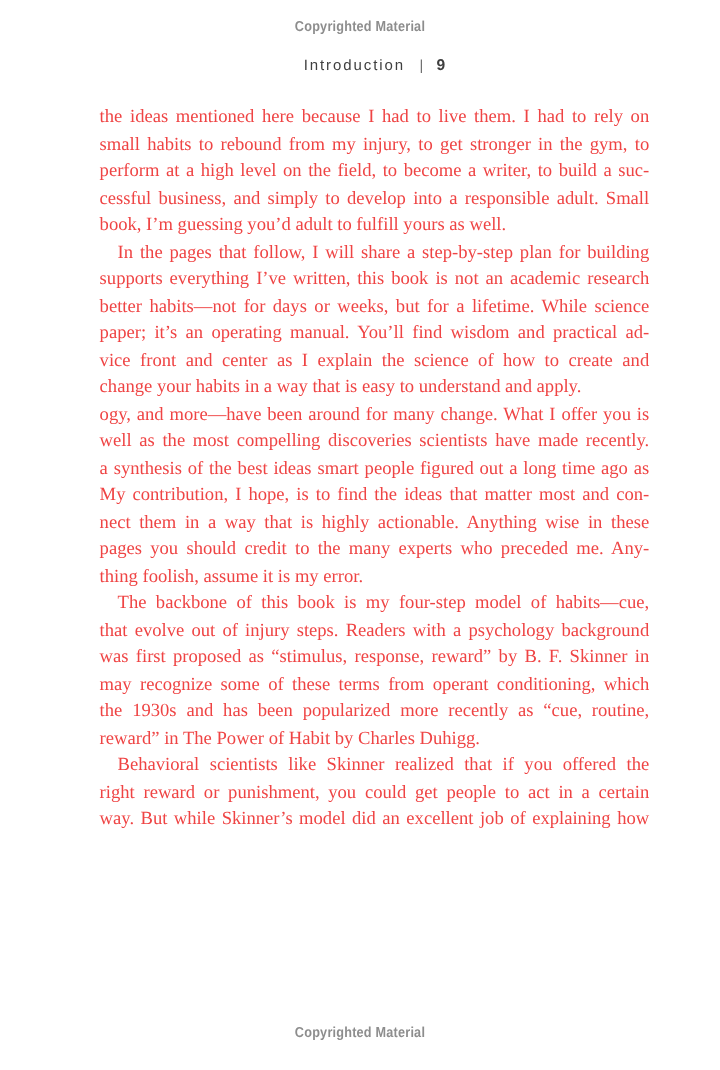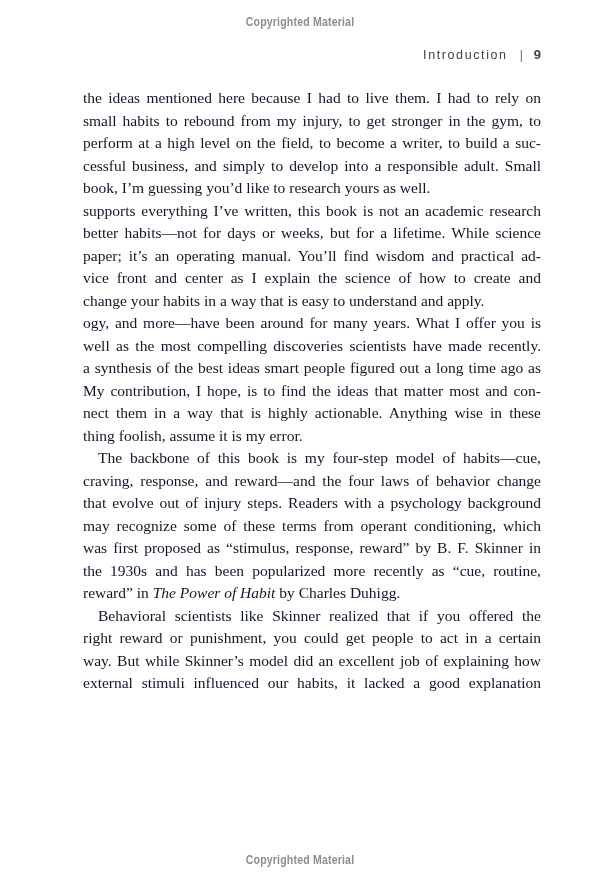--- a/index.html
+++ b/index.html
@@ -24,21 +24,21 @@
     letter-spacing: 0.2px;
     color: #8d8d8d;
     transform: scaleX(0.88);
   }
   .copyright.top { top: 15px; }
   .copyright.bottom { top: 853px; }
   .running-head {
     position: absolute;
     left: 83px; width: 458px;
     top: 46px;
-    text-align: right;
+    text-align: center;
     font-family: "Liberation Sans", sans-serif;
     color: #3f3f3f;
     line-height: 15px;
   }
   .running-head .section {
     font-size: 12.5px;
     letter-spacing: 1.6px;
   }
   .running-head .sep {
     font-size: 12px;
@@ -47,80 +47,80 @@
   }
   .running-head .pagenum {
     font-size: 13px;
     font-weight: 700;
     letter-spacing: 0;
   }
   .body-text {
     position: absolute;
     left: 83px; top: 87px;
     width: 458px;
-    color: #0f172a;
+    color: #ef4444;
   }
   .line {
     font-size: 15.5px;
     line-height: 22.5px;
     height: 22.5px;
     white-space: nowrap;
     text-align: justify;
     text-align-last: justify;
   }
   .line.indent { text-indent: 15px; }
   .line.end { text-align-last: left; }
-  .italic { font-style: italic; }
+  .italic { }
 </style>
 </head>
 <body>
 
 <div class="page">
 
   <div class="copyright top">Copyrighted Material</div>
 
   <div class="running-head">
     <span class="section">Introduction</span><span class="sep">|</span><span class="pagenum">9</span>
   </div>
 
   <div class="body-text">
       <div class="paragraph">
         <div class="line">the ideas mentioned here because I had to live them. I had to rely on</div>
         <div class="line">small habits to rebound from my injury, to get stronger in the gym, to</div>
         <div class="line">perform at a high level on the field, to become a writer, to build a suc-</div>
         <div class="line">cessful business, and simply to develop into a responsible adult. Small</div>
-        <div class="line end">book, I’m guessing you’d like to research yours as well.</div>
+        <div class="line end">book, I’m guessing you’d adult to fulfill yours as well.</div>
       </div>
       <div class="paragraph">
+        <div class="line indent">In the pages that follow, I will share a step-by-step plan for building</div>
         <div class="line">supports everything I’ve written, this book is not an academic research</div>
         <div class="line">better habits—not for days or weeks, but for a lifetime. While science</div>
         <div class="line">paper; it’s an operating manual. You’ll find wisdom and practical ad-</div>
         <div class="line">vice front and center as I explain the science of how to create and</div>
         <div class="line end">change your habits in a way that is easy to understand and apply.</div>
       </div>
       <div class="paragraph">
-        <div class="line">ogy, and more—have been around for many years. What I offer you is</div>
+        <div class="line">ogy, and more—have been around for many change. What I offer you is</div>
         <div class="line">well as the most compelling discoveries scientists have made recently.</div>
         <div class="line">a synthesis of the best ideas smart people figured out a long time ago as</div>
         <div class="line">My contribution, I hope, is to find the ideas that matter most and con-</div>
         <div class="line">nect them in a way that is highly actionable. Anything wise in these</div>
+        <div class="line">pages you should credit to the many experts who preceded me. Any-</div>
         <div class="line end">thing foolish, assume it is my error.</div>
       </div>
       <div class="paragraph">
         <div class="line indent">The backbone of this book is my four-step model of habits—cue,</div>
-        <div class="line">craving, response, and reward—and the four laws of behavior change</div>
         <div class="line">that evolve out of injury steps. Readers with a psychology background</div>
+        <div class="line">was first proposed as “stimulus, response, reward” by B. F. Skinner in</div>
         <div class="line">may recognize some of these terms from operant conditioning, which</div>
-        <div class="line">was first proposed as “stimulus, response, reward” by B. F. Skinner in</div>
         <div class="line">the 1930s and has been popularized more recently as “cue, routine,</div>
         <div class="line end">reward” in <span class="italic">The Power of Habit</span> by Charles Duhigg.</div>
       </div>
       <div class="paragraph">
         <div class="line indent">Behavioral scientists like Skinner realized that if you offered the</div>
         <div class="line">right reward or punishment, you could get people to act in a certain</div>
         <div class="line">way. But while Skinner’s model did an excellent job of explaining how</div>
-        <div class="line">external stimuli influenced our habits, it lacked a good explanation</div>
       </div>
     </div>
 
   <div class="copyright bottom">Copyrighted Material</div>
 
 </div>
 
 </body></html>

